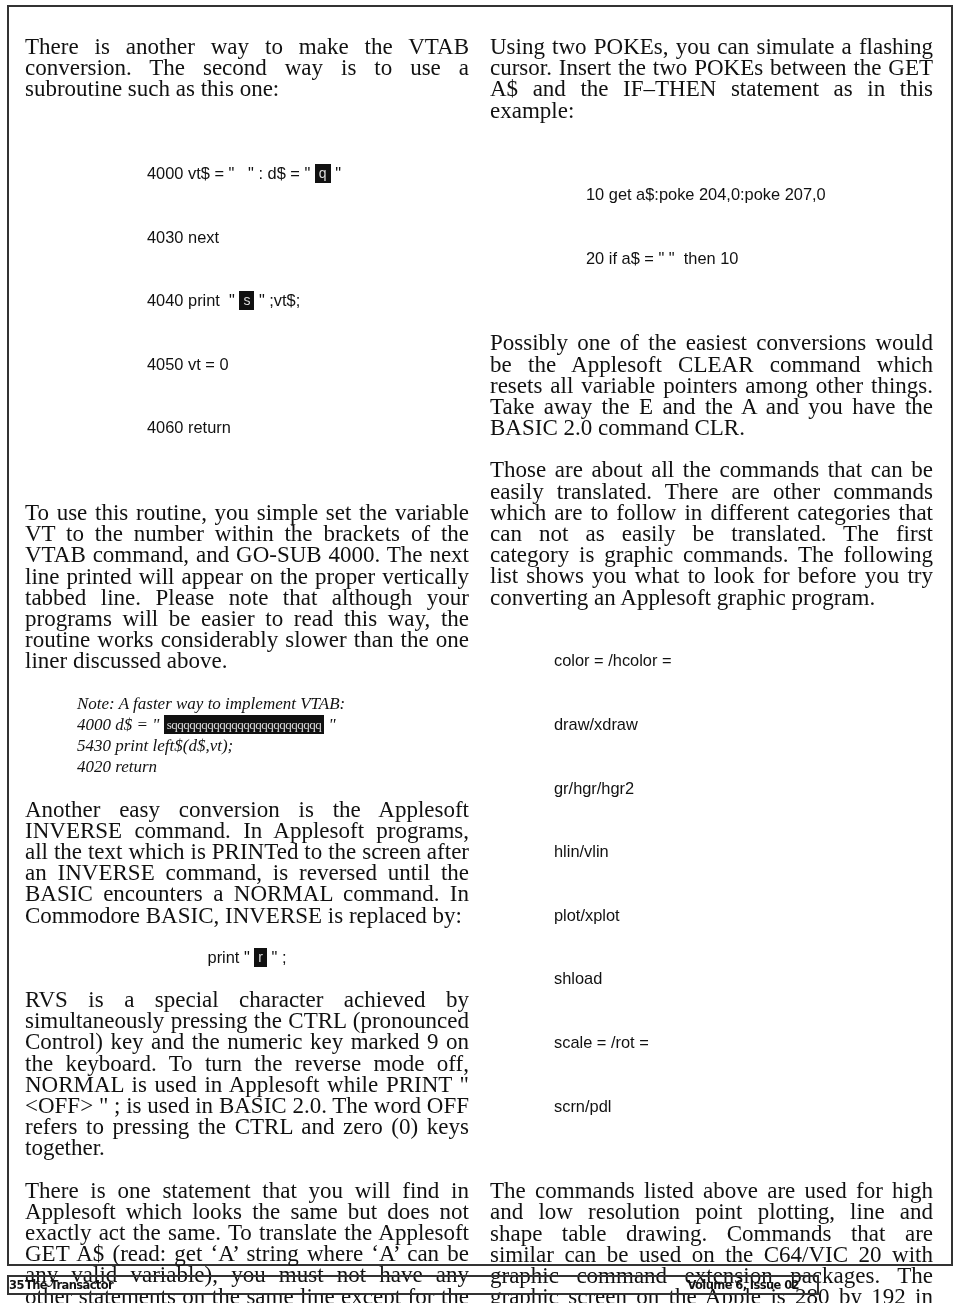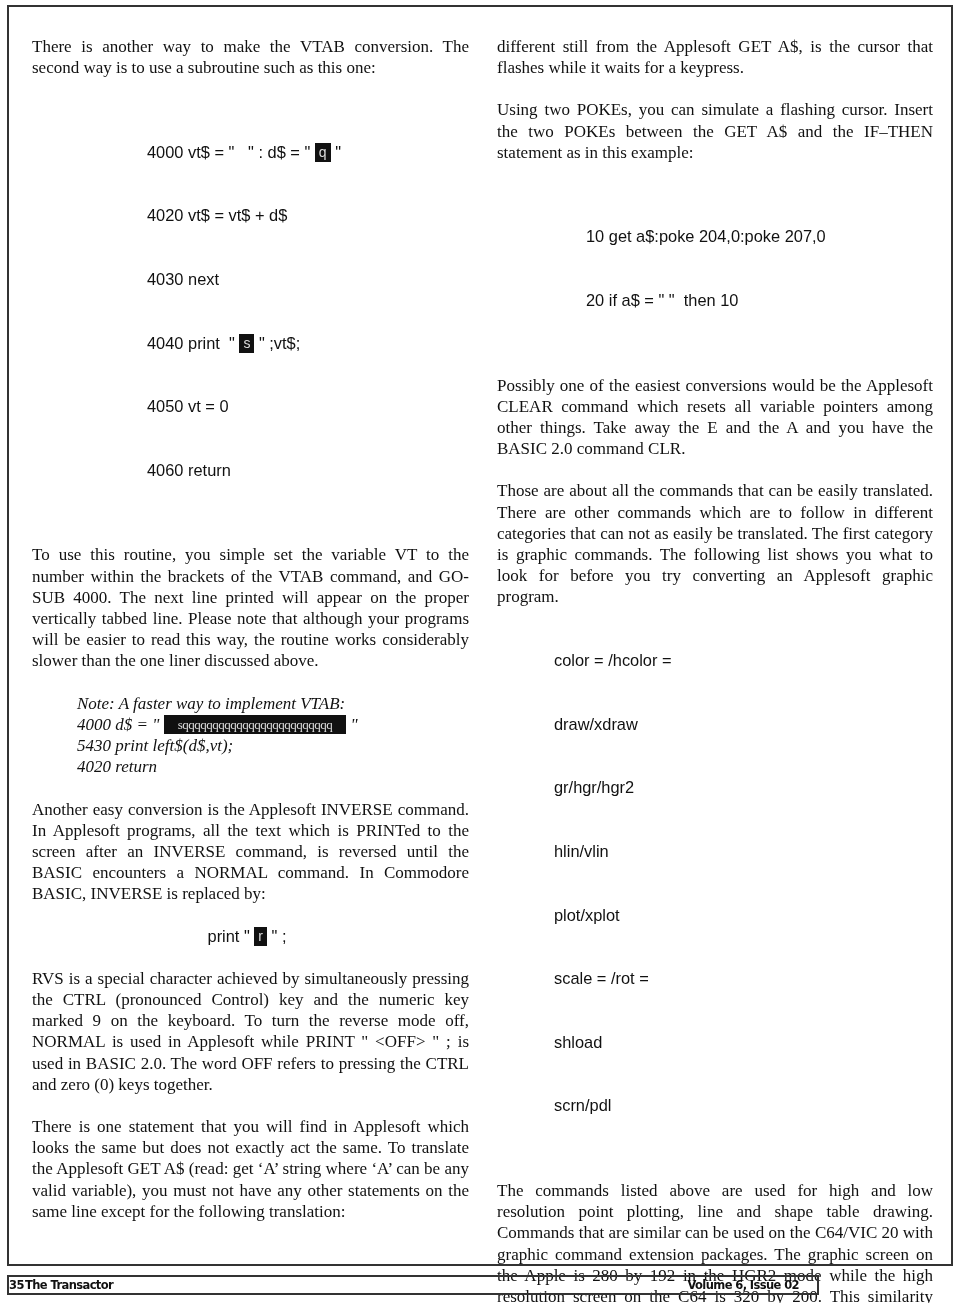--- a/index.html
+++ b/index.html
@@ -5,60 +5,59 @@
   html, body { margin: 0; padding: 0; background: #fff; }
   body { width: 960px; height: 1303px; position: relative; overflow: hidden; color: #111; }
   .frame {
     position: absolute; left: 7px; top: 5px; width: 946px; height: 1261px;
     border: 2px solid #333; box-sizing: border-box;
   }
   .col { position: absolute; top: 36px; }
   .col-left { left: 25px; width: 444px; }
   .col-right { left: 490px; width: 443px; }
   .p {
-    font-family: "Liberation Serif", serif; font-size: 17px; line-height: 21.2px;
-    text-align: justify; margin: 0 0 21px 7px;
+    font-family: "Liberation Serif", serif; font-size: 23px; line-height: 21.2px;
+    text-align: justify; margin: 0 0 21px 0;
   }
   .code {
     font-family: "Liberation Sans", sans-serif; font-size: 16.4px; line-height: 21.2px;
     margin: 0 0 21px 0; white-space: pre;
   }
   .code.center { text-align: center; }
   .code .line { display: block; }
   .inv {
     display: inline-block; background: #111; color: #ddd; padding: 0 4px; line-height: 19px;
     font-size: 14px; vertical-align: 1px;
   }
   .note {
     font-family: "Liberation Serif", serif; font-style: italic; font-size: 17px; line-height: 21.2px;
     margin: 0 0 21px 52px;
   }
   .note .line { display: block; white-space: pre; }
-  .note .inv { font-style: normal; font-family: "Liberation Serif", serif; font-size: 13px; letter-spacing: -0.5px; padding: 0 14px; }
+  .note .inv { font-style: normal; font-family: "Liberation Serif", serif; font-size: 13px; letter-spacing: -0.5px; padding: 0 3px; }
   .footer {
     position: absolute; left: 7px; top: 1275px; width: 812px; height: 20px;
     border: 2px solid #333; box-sizing: border-box;
     font-family: "DejaVu Sans", sans-serif; font-weight: bold; font-size: 11.5px; letter-spacing: -0.6px;
   }
   .footer span { position: absolute; top: 1px; }
   .footer .pub { left: 16px; }
   .footer .page { left: 0; right: 0; text-align: left; }
   .footer .issue { right: 18px; }
 </style>
 </head>
 <body>
 
 <div class="frame"></div>
 
 <div class="col col-left">
   <p class="p">There is another way to make the VTAB conversion. The second way is to use a subroutine such as this one:</p>
 
   <div class="code" style="margin-left:122px;">
     <span class="line"><span>4000 vt$ = "   " : d$ = " </span><span class="inv">q</span><span> "</span></span>
-    <span class="line">4020 vt$ = vt$ + d$</span>
     <span class="line">4030 next</span>
     <span class="line"><span>4040 print  " </span><span class="inv">s</span><span> " ;vt$;</span></span>
     <span class="line">4050 vt = 0</span>
     <span class="line">4060 return</span>
   </div>
 
   <p class="p">To use this routine, you simple set the variable VT to the number within the brackets of the VTAB command, and GO-SUB 4000. The next line printed will appear on the proper vertically tabbed line. Please note that although your programs will be easier to read this way, the routine works considerably slower than the one liner discussed above.</p>
 
   <div class="note">
     <span class="line">Note: A faster way to implement VTAB:</span>
@@ -70,39 +69,38 @@
   <p class="p">Another easy conversion is the Applesoft INVERSE command. In Applesoft programs, all the text which is PRINTed to the screen after an INVERSE command, is reversed until the BASIC encounters a NORMAL command. In Commodore BASIC, INVERSE is replaced by:</p>
 
   <div class="code center"><span>print " </span><span class="inv">r</span><span> " ;</span></div>
 
   <p class="p">RVS is a special character achieved by simultaneously pressing the CTRL (pronounced Control) key and the numeric key marked 9 on the keyboard. To turn the reverse mode off, NORMAL is used in Applesoft while PRINT " &lt;OFF&gt; " ; is used in BASIC 2.0. The word OFF refers to pressing the CTRL and zero (0) keys together.</p>
   <p class="p">There is one statement that you will find in Applesoft which looks the same but does not exactly act the same. To translate the Applesoft GET A$ (read: get ‘A’ string where ‘A’ can be any valid variable), you must not have any other statements on the same line except for the following translation:</p>
 
 </div>
 
 <div class="col col-right">
-  <p class="p">different still from the Applesoft GET A$, is the cursor that flashes while it waits for a keypress.</p>
   <p class="p">Using two POKEs, you can simulate a flashing cursor. Insert the two POKEs between the GET A$ and the IF–THEN statement as in this example:</p>
 
   <div class="code" style="margin-left:96px;">
     <span class="line">10 get a$:poke 204,0:poke 207,0</span>
     <span class="line">20 if a$ = " "  then 10</span>
   </div>
 
   <p class="p">Possibly one of the easiest conversions would be the Applesoft CLEAR command which resets all variable pointers among other things. Take away the E and the A and you have the BASIC 2.0 command CLR.</p>
   <p class="p" style="margin-bottom:0;">Those are about all the commands that can be easily translated. There are other commands which are to follow in different categories that can not as easily be translated. The first category is graphic commands. The following list shows you what to look for before you try converting an Applesoft graphic program.</p>
 
   <div class="code" style="margin-left:64px;">
     <span class="line">color = /hcolor =</span>
     <span class="line">draw/xdraw</span>
     <span class="line">gr/hgr/hgr2</span>
     <span class="line">hlin/vlin</span>
     <span class="line">plot/xplot</span>
+    <span class="line">shload</span>
     <span class="line">scale = /rot =</span>
-    <span class="line">shload</span>
     <span class="line">scrn/pdl</span>
   </div>
 
   <p class="p">The commands listed above are used for high and low resolution point plotting, line and shape table drawing. Commands that are similar can be used on the C64/VIC 20 with graphic command extension packages. The graphic screen on the Apple is 280 by 192 in the HGR2 mode while the high resolution screen on the C64 is 320 by 200. This similarity makes it easy to use high resolution parameters from Applesoft programs on the Commodore 64, once a graphic package is acquired either commercially or from the public domain.</p>
 
 </div>
 
 <div class="footer">
   <span class="pub">The Transactor</span>
   <span class="page">35</span>

